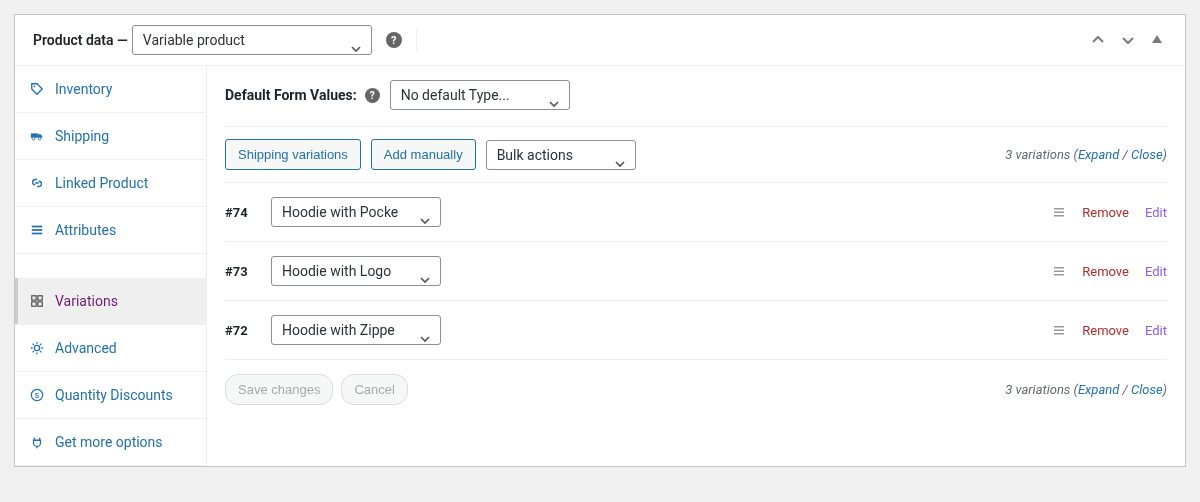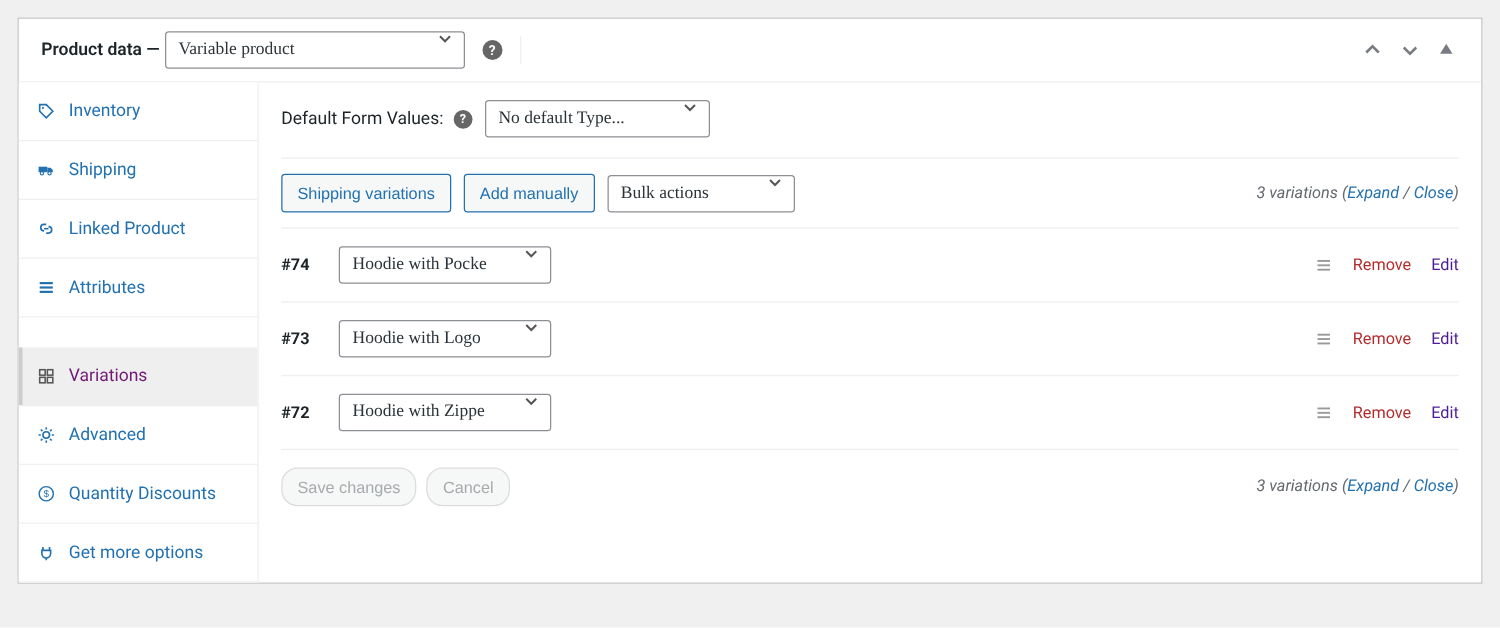--- a/index.html
+++ b/index.html
@@ -21,22 +21,21 @@
     border-bottom: 1px solid #eee;
   }
   .panel-title {
     font-weight: 600;
     font-size: 14px;
     margin-right: 4px;
   }
   .select-wrap {
     position: relative;
     display: inline-flex;
-    align-items: flex-start;
-    font-family: Liberation Serif, serif;
+    align-items: flex-end;
   }
   .select-wrap select, .select-wrap .fake-select {
     appearance: none;
     -webkit-appearance: none;
     border: 1px solid #8c8f94;
     border-radius: 3px;
     padding: 6px 30px 6px 10px;
     font-size: 14px;
     background: #fff;
     color: #2c3338;
@@ -110,21 +109,21 @@
   .main {
     flex: 1;
     padding: 14px 18px;
   }
   .row {
     display: flex;
     align-items: center;
     margin-bottom: 16px;
   }
   .form-label {
-    font-weight: 400;
+    font-weight: 700;
     font-size: 14px;
     margin-right: 8px;
   }
   .small-help {
     width: 15px; height: 15px;
     border-radius: 50%;
     background: #666;
     color: #fff;
     display: inline-flex;
     align-items: center;
@@ -173,21 +172,21 @@
   .var-row .select-wrap .fake-select { min-width: 170px; font-size: 14px; }
   .var-actions {
     margin-left: auto;
     display: flex;
     align-items: center;
     gap: 16px;
     text-align: center;
   }
   .drag-handle { color: #999; cursor: grab; }
   .remove-link { color: #b32d2e; cursor: pointer; }
-  .edit-link { color: #4c1d95; cursor: pointer; }
+  .edit-link { color: #8b5cf6; cursor: pointer; }
   .footer-row {
     display: flex;
     align-items: center;
     padding: 14px 0 6px;
   }
   .btn-disabled {
     border: 1px solid #dcdcde;
     background: #f6f7f7;
     color: #a7aaad;
     border-radius: 13px;

